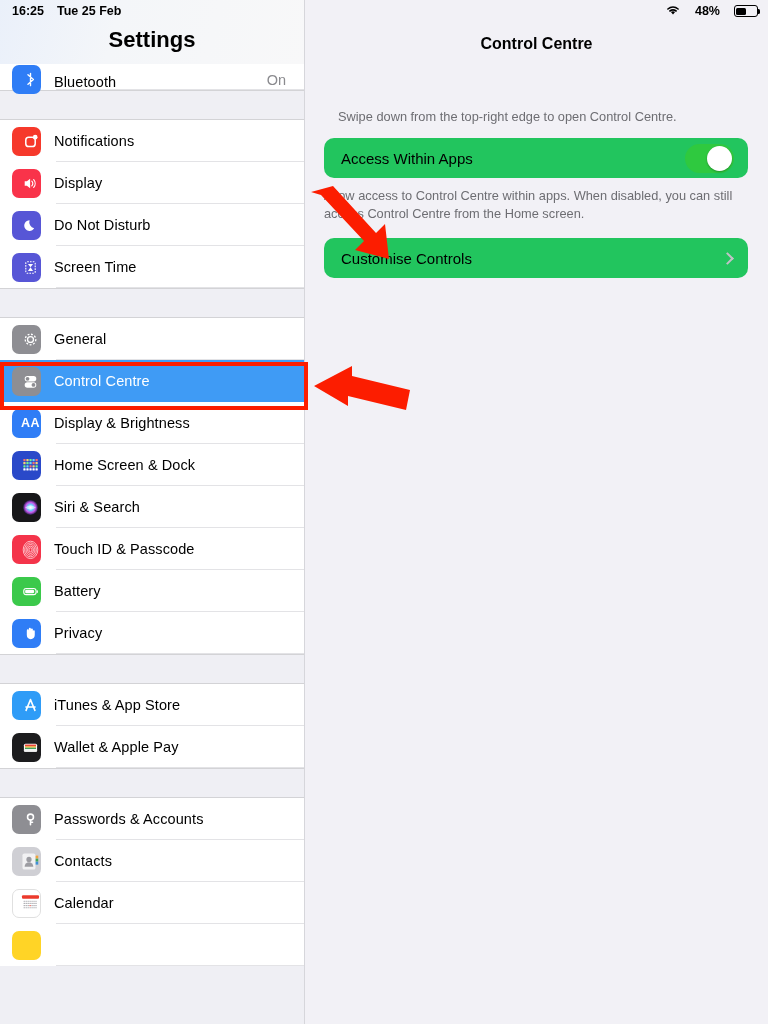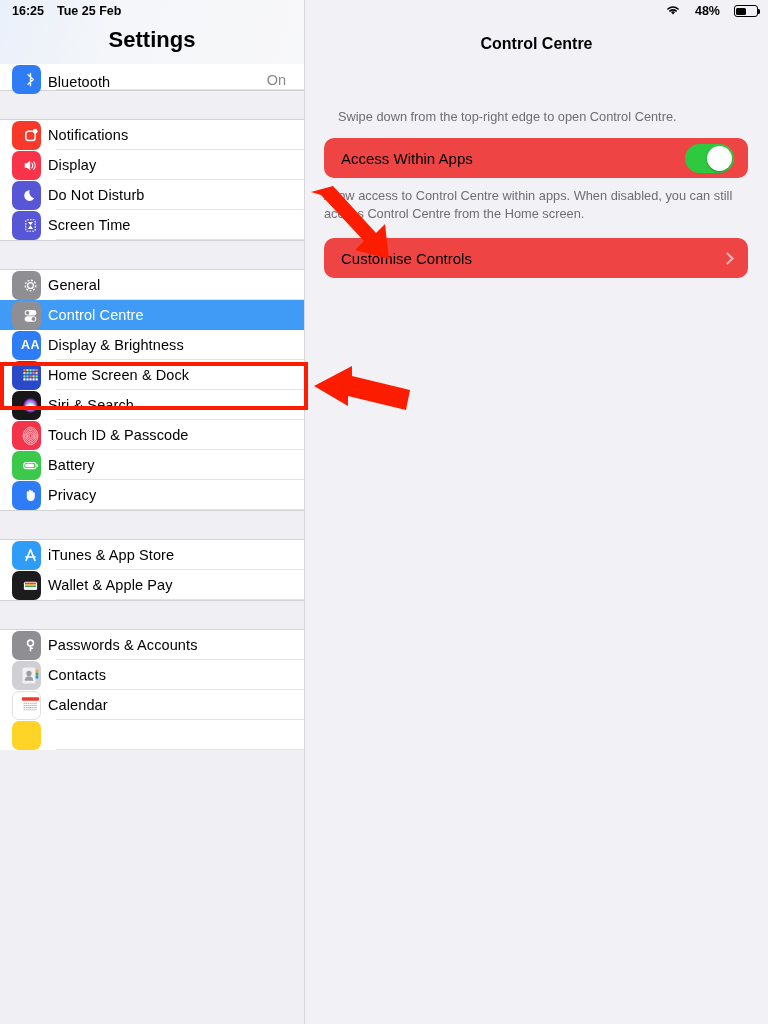--- a/index.html
+++ b/index.html
@@ -57,29 +57,29 @@
   
   .sidebar {
     position: absolute; top: 64px; left: 0; width: 305px; height: 960px;
     background: #efeff4; border-right: 1px solid #d6d6db; overflow: hidden;
   }
   .group { background: #ffffff; }
   .gap { height: 30px; background: #efeff4;
          border-top: 1px solid #d3d3d6; border-bottom: 1px solid #d3d3d6; }
 
   .row {
-    position: relative; height: 30px; display: flex; align-items: center;
+    position: relative; height: 42px; display: flex; align-items: center;
     background: #fff; padding-left: 12px;
   }
   .row::after {
     content:""; position: absolute; left: 56px; right: 0; bottom: 0;
     height: 1px; background: #e3e3e6;
   }
   .row .label {
-    font-size: 14.5px; color: #000; margin-left: 7px; letter-spacing: .1px;
+    font-size: 14.5px; color: #000; margin-left: 13px; letter-spacing: .1px;
   }
   .row .value {
     position: absolute; right: 18px; font-size: 14.5px; color: #8a8a8e;
   }
   .row.selected { background: #3f9bf5; }
   .row.selected::after { background: #3f9bf5; }
   .row.selected .label { color: #fff; }
   .row.clipped { height: 26px; align-items: flex-end; padding-bottom: 2px; }
   .row.clipped .icon { margin-bottom: -6px; }
   .row.clipped .label { margin-bottom: -2px; }
@@ -120,21 +120,21 @@
   
   .detail {
     position: absolute; top: 64px; left: 305px; width: 463px; height: 960px;
     background: #f2f1f6;
   }
   .detail-note {
     margin: 44px 0 0 33px; width: 400px;
     font-size: 12.8px; color: #6d6d72; line-height: 1.35;
   }
   .card {
-    margin: 13px 20px 0 19px; background: #ef4444; border-radius: 10px;
+    margin: 13px 20px 0 19px; background: #22c55e; border-radius: 10px;
   }
   .card-row {
     height: 40px; display: flex; align-items: center;
     padding: 0 16px 0 17px; position: relative;
   }
   .card-row .label { font-size: 15px; color: #000; }
   .footnote {
     margin: 9px 23px 0 19px; font-size: 12.8px; color: #6d6d72; line-height: 1.36;
   }
   .switch {

